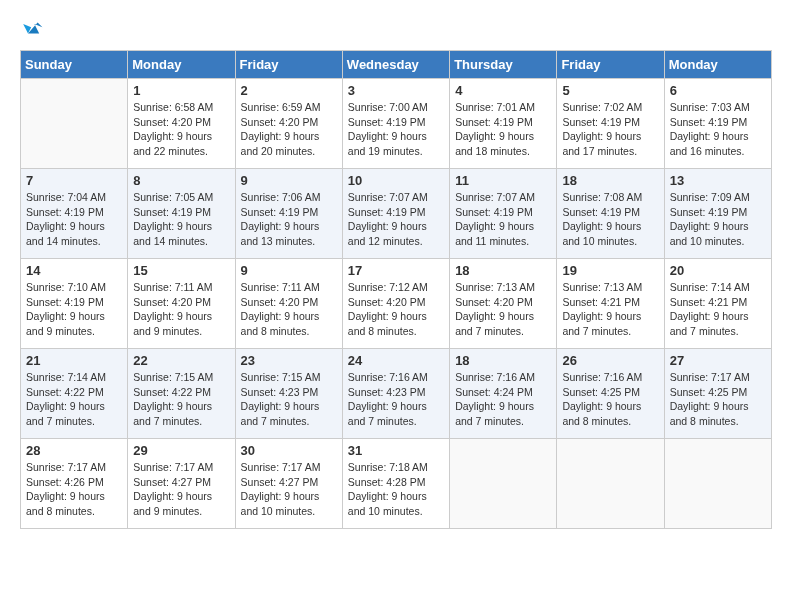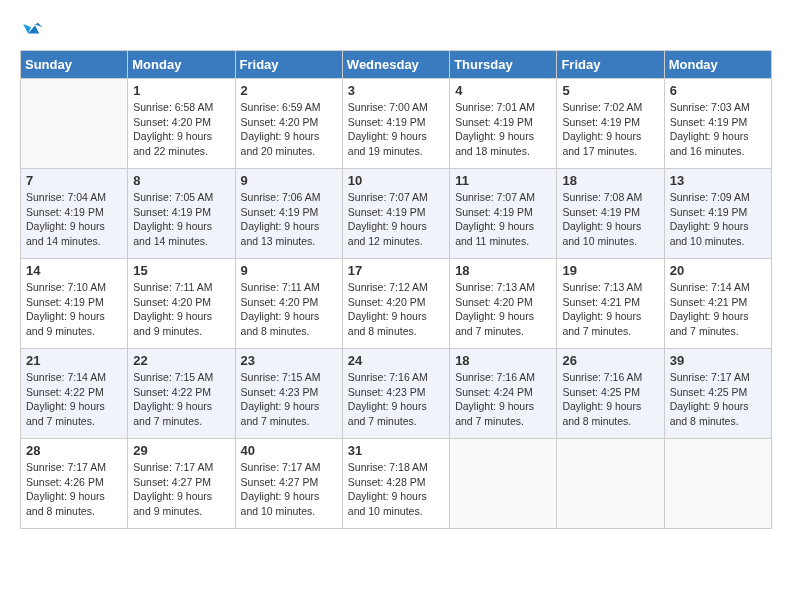--- a/index.html
+++ b/index.html
@@ -228,35 +228,35 @@
         </td>
         <td>
           <span class="day-num">18</span>
           <div class="day-info">Sunrise: 7:16 AM<br>Sunset: 4:24 PM<br>Daylight: 9 hours<br>and 7 minutes.</div>
         </td>
         <td>
           <span class="day-num">26</span>
           <div class="day-info">Sunrise: 7:16 AM<br>Sunset: 4:25 PM<br>Daylight: 9 hours<br>and 8 minutes.</div>
         </td>
         <td>
-          <span class="day-num">39</span>
+          <span class="day-num">27</span>
           <div class="day-info">Sunrise: 7:17 AM<br>Sunset: 4:25 PM<br>Daylight: 9 hours<br>and 8 minutes.</div>
         </td>
       </tr>
       <tr>
         <td>
           <span class="day-num">28</span>
           <div class="day-info">Sunrise: 7:17 AM<br>Sunset: 4:26 PM<br>Daylight: 9 hours<br>and 8 minutes.</div>
         </td>
         <td>
           <span class="day-num">29</span>
           <div class="day-info">Sunrise: 7:17 AM<br>Sunset: 4:27 PM<br>Daylight: 9 hours<br>and 9 minutes.</div>
         </td>
         <td>
-          <span class="day-num">40</span>
+          <span class="day-num">30</span>
           <div class="day-info">Sunrise: 7:17 AM<br>Sunset: 4:27 PM<br>Daylight: 9 hours<br>and 10 minutes.</div>
         </td>
         <td>
           <span class="day-num">31</span>
           <div class="day-info">Sunrise: 7:18 AM<br>Sunset: 4:28 PM<br>Daylight: 9 hours<br>and 10 minutes.</div>
         </td>
         <td class="empty"></td>
         <td class="empty"></td>
         <td class="empty"></td>
       </tr>

